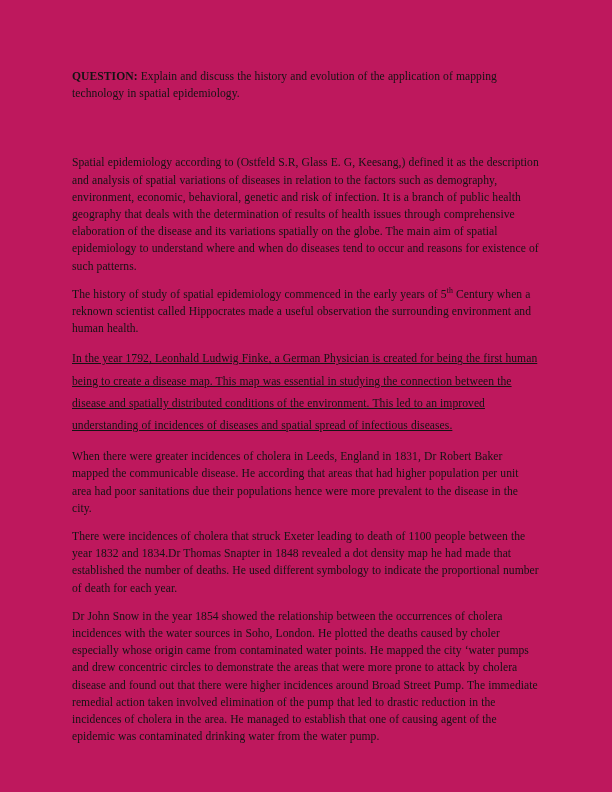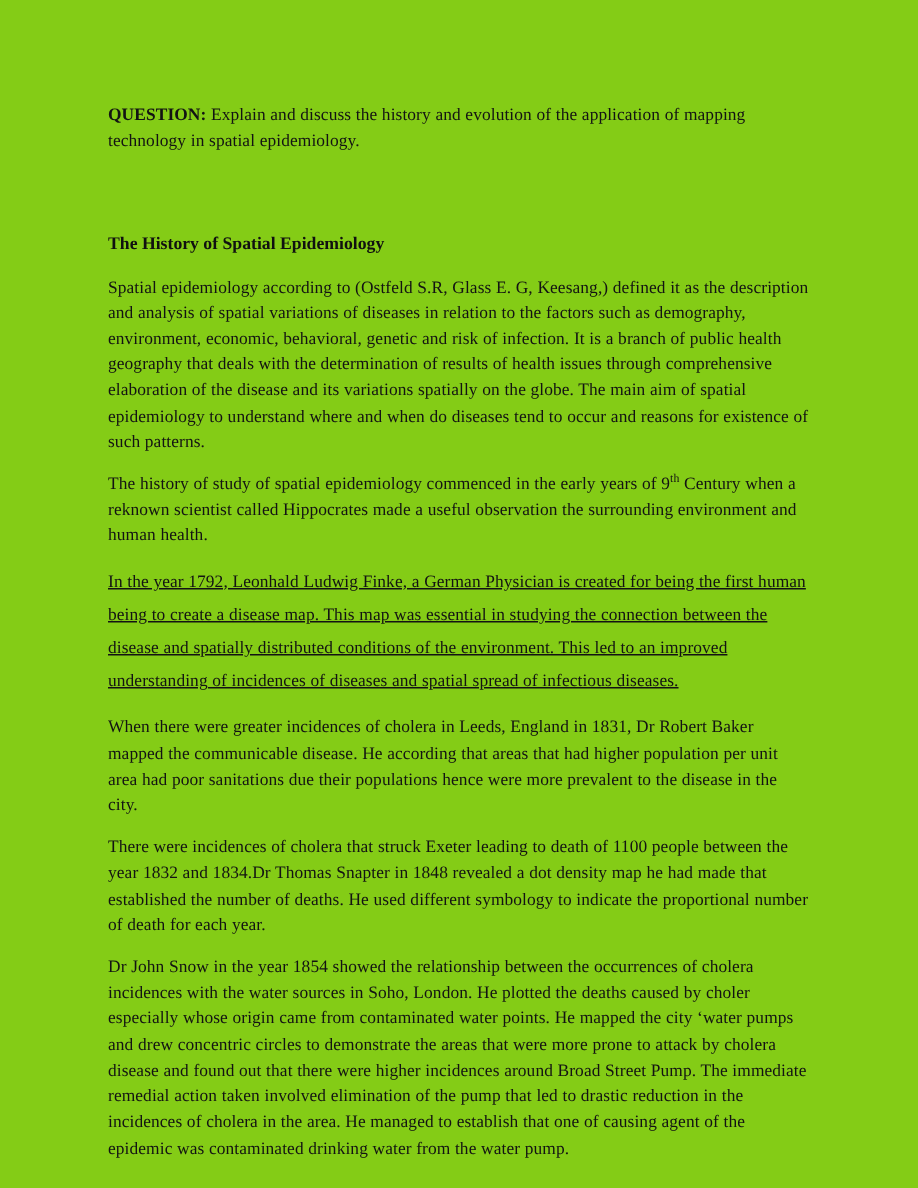--- a/index.html
+++ b/index.html
@@ -4,21 +4,21 @@
 <style>
   html, body {
     margin: 0;
     padding: 0;
     background: #ffffff;
   }
   .page {
     position: relative;
     width: 612px;
     height: 792px;
-    background: #84cc16;
+    background: #be185d;
     margin: 0 auto;
     overflow: hidden;
     box-sizing: border-box;
   }
   .content {
     position: absolute;
     left: 72px;
     top: 68px;
     width: 468px;
   }
@@ -63,25 +63,24 @@
 </head>
 <body>
 
 <div class="page">
   <div class="content">
 
     <p class="para question"><span class="label">QUESTION:</span><span> Explain and discuss the history and evolution of the application of mapping technology in spatial epidemiology.</span></p>
 
     <div class="spacer-large"></div>
 
-    <h2 class="heading">The History of Spatial Epidemiology</h2>
 
     <p class="para">Spatial epidemiology according to (Ostfeld S.R, Glass E. G, Keesang,) defined it as the description and analysis of spatial variations of diseases in relation to the factors such as demography, environment, economic, behavioral, genetic and risk of infection. It is a branch of public health geography that deals with the determination of results of health issues through comprehensive elaboration of the disease and its variations spatially on the globe. The main aim of spatial epidemiology to understand where and when do diseases tend to occur and reasons for existence of such patterns.</p>
 
-    <p class="para"><span>The history of study of spatial epidemiology commenced in the early years of 9</span><sup>th</sup><span> Century when a reknown scientist called Hippocrates made a useful observation the surrounding environment and human health.</span></p>
+    <p class="para"><span>The history of study of spatial epidemiology commenced in the early years of 5</span><sup>th</sup><span> Century when a reknown scientist called Hippocrates made a useful observation the surrounding environment and human health.</span></p>
 
     <p class="para spaced">In the year 1792, Leonhald Ludwig Finke, a German Physician is created for being the first human being to create a disease map. This map was essential in studying the connection between the disease and spatially distributed conditions of the environment. This led to an improved understanding of incidences of diseases and spatial spread of infectious diseases.</p>
 
     <p class="para">When there were greater incidences of cholera in Leeds, England in 1831, Dr Robert Baker mapped the communicable disease. He according that areas that had higher population per unit area had poor sanitations due their populations hence were more prevalent to the disease in the city.</p>
 
     <p class="para">There were incidences of cholera that struck Exeter leading to death of 1100 people between the year 1832 and 1834.Dr Thomas Snapter in 1848 revealed a dot density map he had made that established the number of deaths. He used different symbology to indicate the proportional number of death for each year.</p>
 
     <p class="para">Dr John Snow in the year 1854 showed the relationship between the occurrences of cholera incidences with the water sources in Soho, London. He plotted the deaths caused by choler especially whose origin came from contaminated water points. He mapped the city ‘water pumps and drew concentric circles to demonstrate the areas that were more prone to attack by cholera disease and found out that there were higher incidences around Broad Street Pump. The immediate remedial action taken involved elimination of the pump that led to drastic reduction in the incidences of cholera in the area. He managed to establish that one of causing agent of the epidemic was contaminated drinking water from the water pump.</p>
 
   </div>

